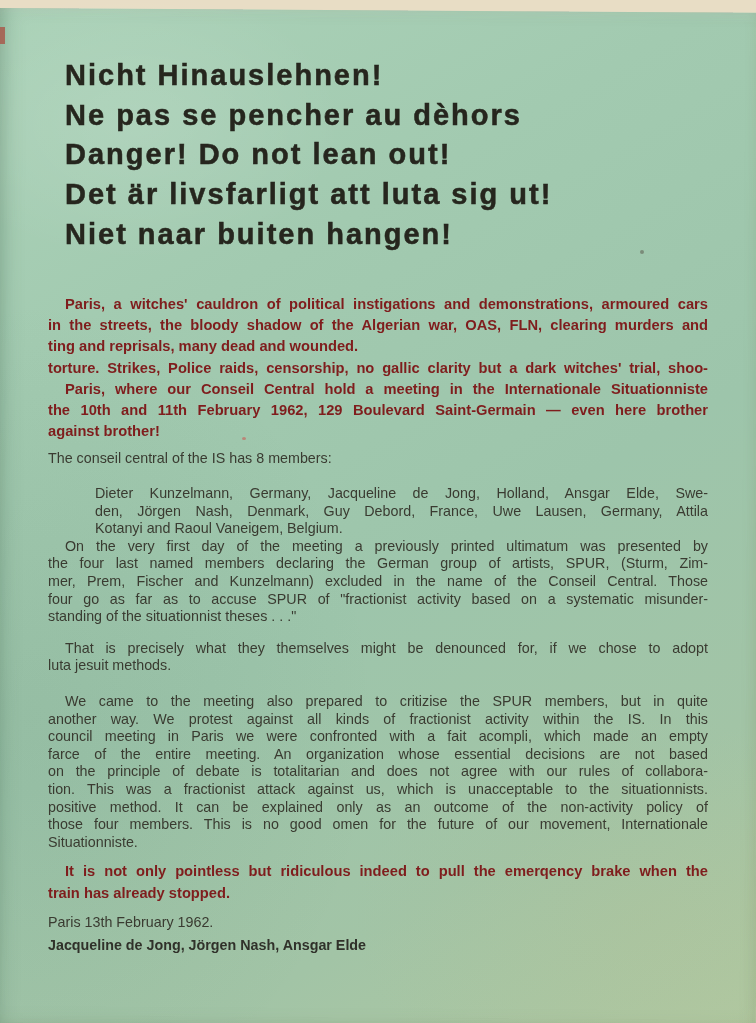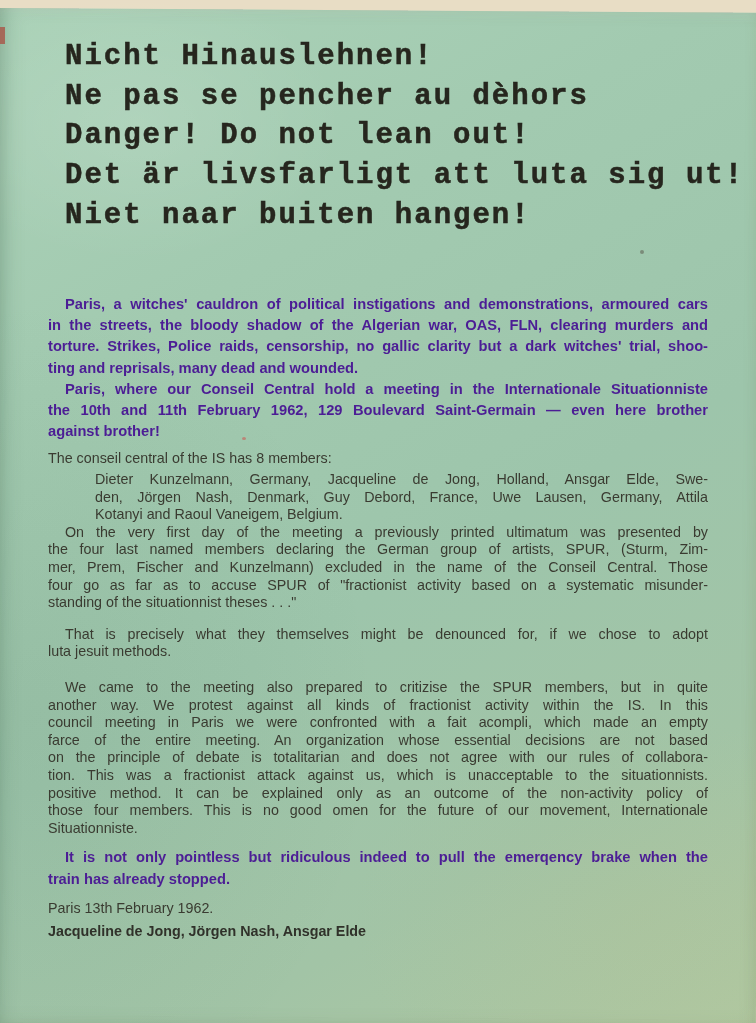--- a/index.html
+++ b/index.html
@@ -23,34 +23,34 @@
     position:absolute; inset:0;
     background:
       radial-gradient(ellipse 300px 200px at 18% 12%, rgba(255,255,255,.10), rgba(255,255,255,0) 70%),
       radial-gradient(ellipse 420px 300px at 85% 90%, rgba(190,180,120,.10), rgba(190,180,120,0) 70%),
       radial-gradient(ellipse 500px 600px at 4% 70%, rgba(50,90,65,.08), rgba(50,90,65,0) 70%);
   }
   .mark-red { position:absolute; left:0; top:27px; width:5px; height:17px; background:#a85a4c; opacity:.85; }
   .speck-grey { position:absolute; left:640px; top:250px; width:4px; height:4px; border-radius:50%; background:#676c5d; opacity:.65; }
   .speck-pink { position:absolute; left:242px; top:437px; width:4px; height:3px; border-radius:50%; background:#c0766a; opacity:.8; }
 
-  .headline { position:absolute; left:65px; top:37px; color:#26261e;font-family:Liberation Mono, monospace; }
+  .headline { position:absolute; left:65px; top:56px; color:#26261e; }
   .h-line {
     font-size:29px; line-height:39.7px; font-weight:bold; letter-spacing:2px;
     white-space:nowrap; -webkit-text-stroke:0.5px #26261e;
   }
 
   .textcol { position:absolute; left:48px; top:294px; width:660px; color:#3a3b31; font-size:14.3px; }
   .ln { line-height:17.6px; text-align:justify; text-align-last:justify; }
   .ll { text-align-last:left; }
   .ind { text-indent:17px; }
-  .b .ln, .b.ln { font-weight:bold; color:#4c1d95; }
+  .b .ln, .b.ln { font-weight:bold; color:#7f1d1d; }
   .intro .ln, .emergency .ln { line-height:21.2px; font-size:14.7px; }
   .m-heading { margin-top:8px; text-align:left; text-align-last:left; }
-  .members { margin-top:3px; margin-left:47px; }
+  .members { margin-top:17px; margin-left:47px; }
   .ultimatum { margin-top:0; }
   .denounced { margin-top:14px; }
   .protest { margin-top:18px; }
   .emergency { margin-top:10px; }
   .dateline { margin-top:10px; text-align:left; text-align-last:left; }
   .signatures { margin-top:6px; text-align:right; text-align-last:left; font-weight:bold; color:#30312a; }
 </style>
 </head>
 <body>
 
@@ -67,22 +67,22 @@
     <div class="h-line">Danger! Do not lean out!</div>
     <div class="h-line">Det är livsfarligt att luta sig ut!</div>
     <div class="h-line">Niet naar buiten hangen!</div>
   </div>
 
   <div class="textcol">
 
     <div class="intro b">
       <div class="ln ind">Paris, a witches' cauldron of political instigations and demonstrations, armoured cars</div>
       <div class="ln">in the streets, the bloody shadow of the Algerian war, OAS, FLN, clearing murders and</div>
+      <div class="ln ll">ting and reprisals, many dead and wounded.</div>
       <div class="ln">torture. Strikes, Police raids, censorship, no gallic clarity but a dark witches' trial, shoo-</div>
-      <div class="ln ll">ting and reprisals, many dead and wounded.</div>
       <div class="ln ind">Paris, where our Conseil Central hold a meeting in the Internationale Situationniste</div>
       <div class="ln">the 10th and 11th February 1962, 129 Boulevard Saint-Germain — even here brother</div>
       <div class="ln ll">against brother!</div>
     </div>
 
     <div class="ln m-heading">The conseil central of the IS has 8 members:</div>
 
     <div class="members">
       <div class="ln">Dieter Kunzelmann, Germany, Jacqueline de Jong, Holland, Ansgar Elde, Swe-</div>
       <div class="ln">den, Jörgen Nash, Denmark, Guy Debord, France, Uwe Lausen, Germany, Attila</div>

